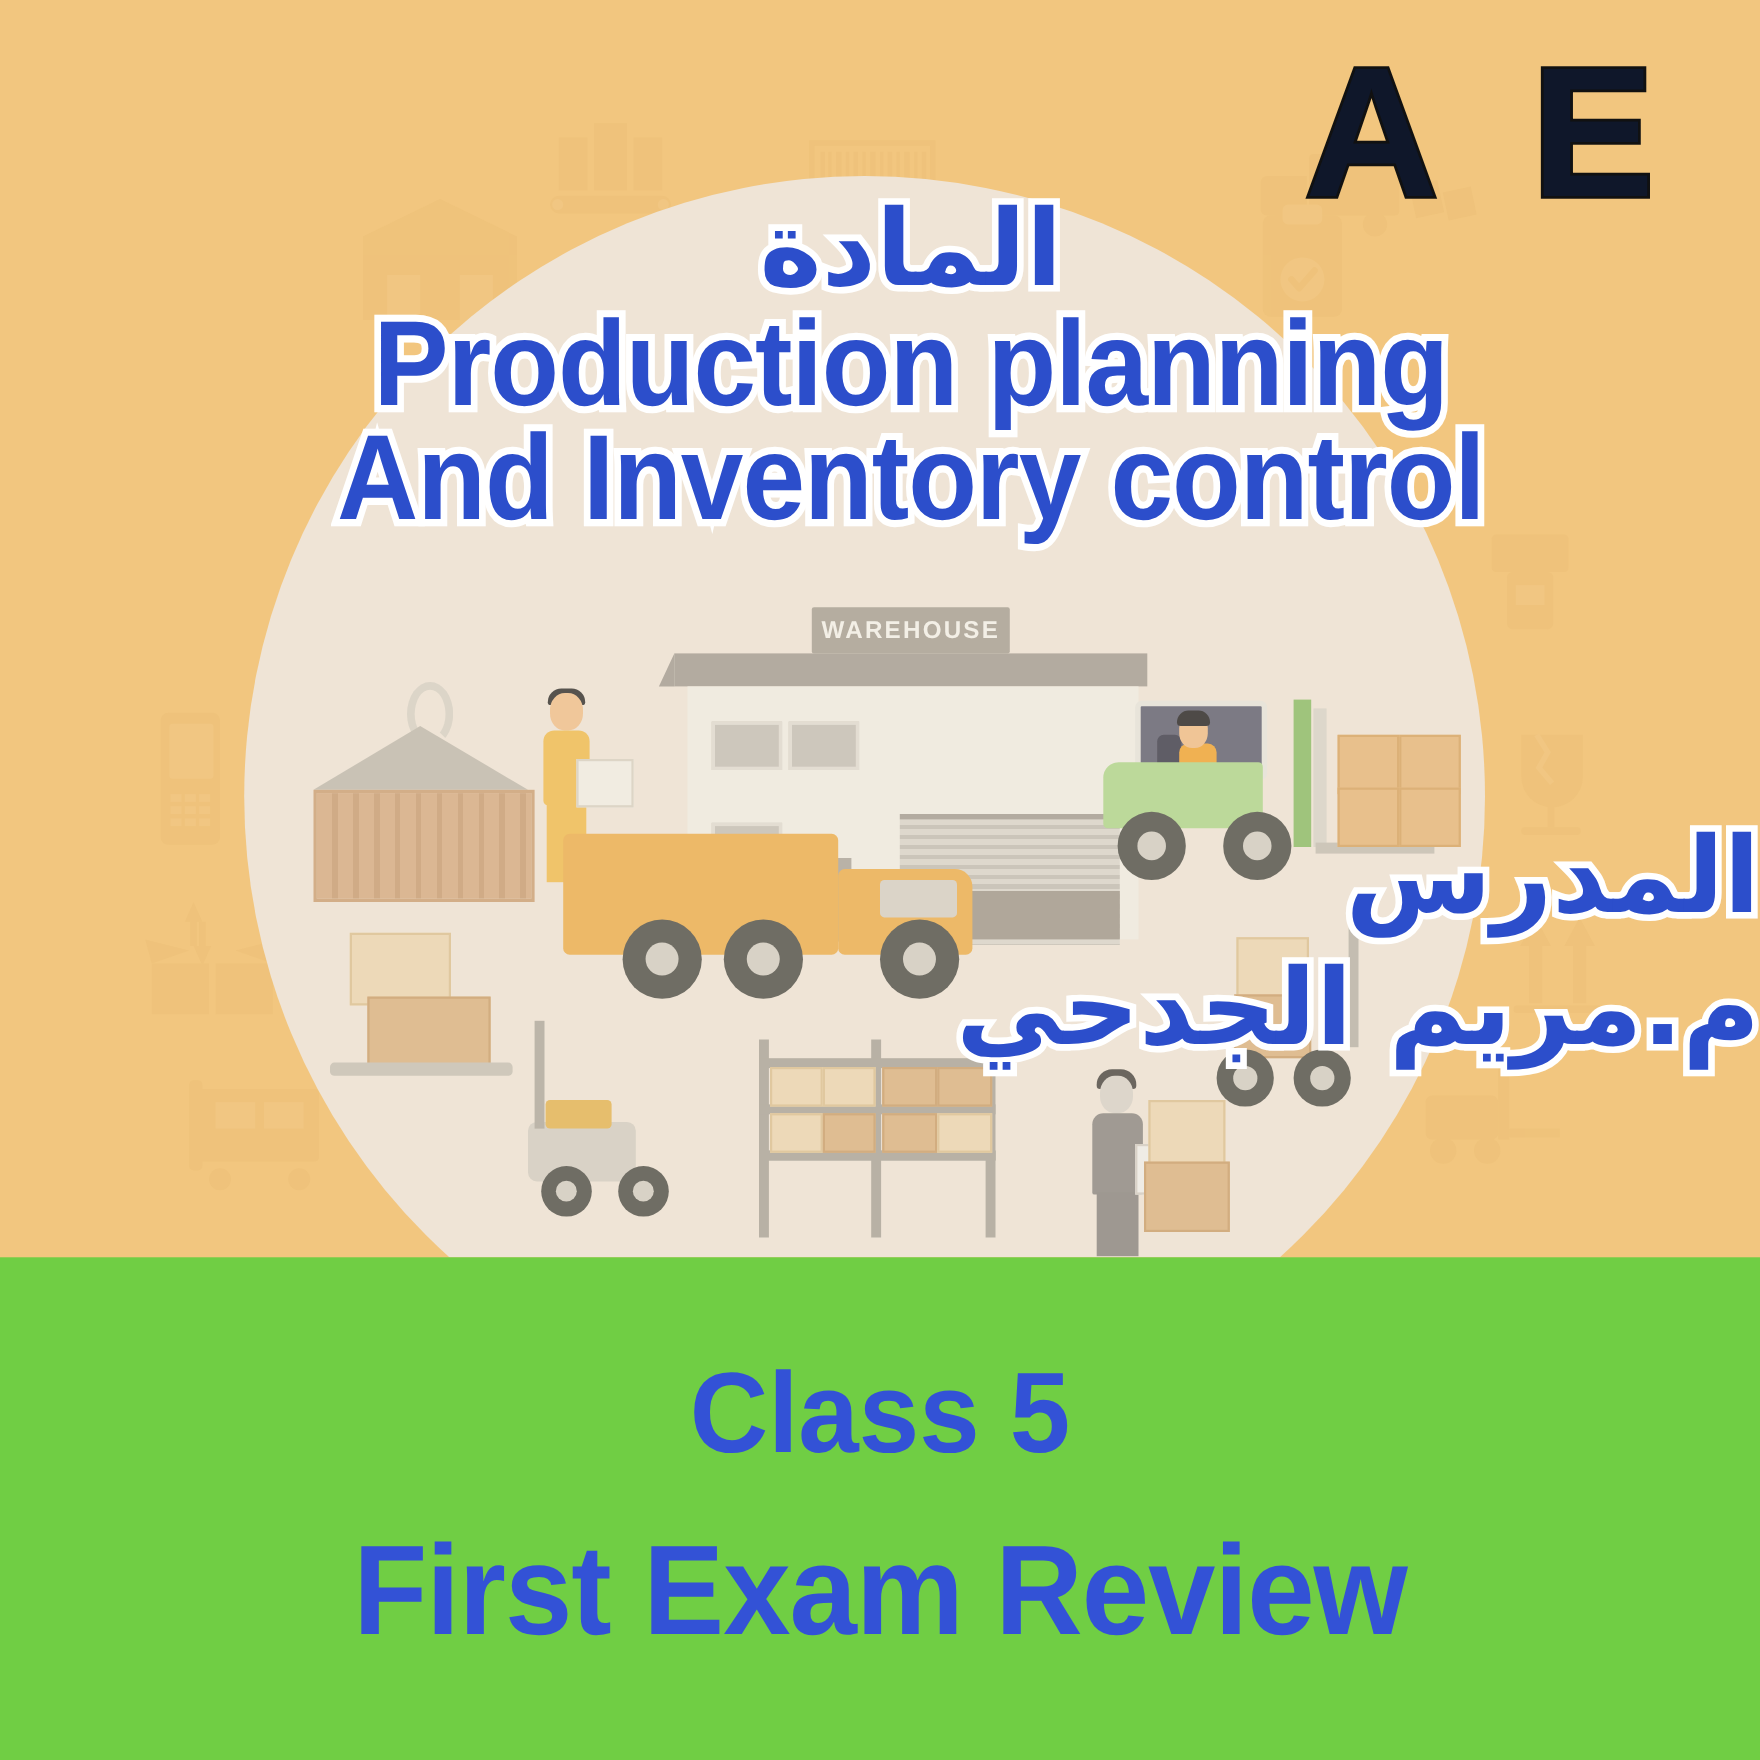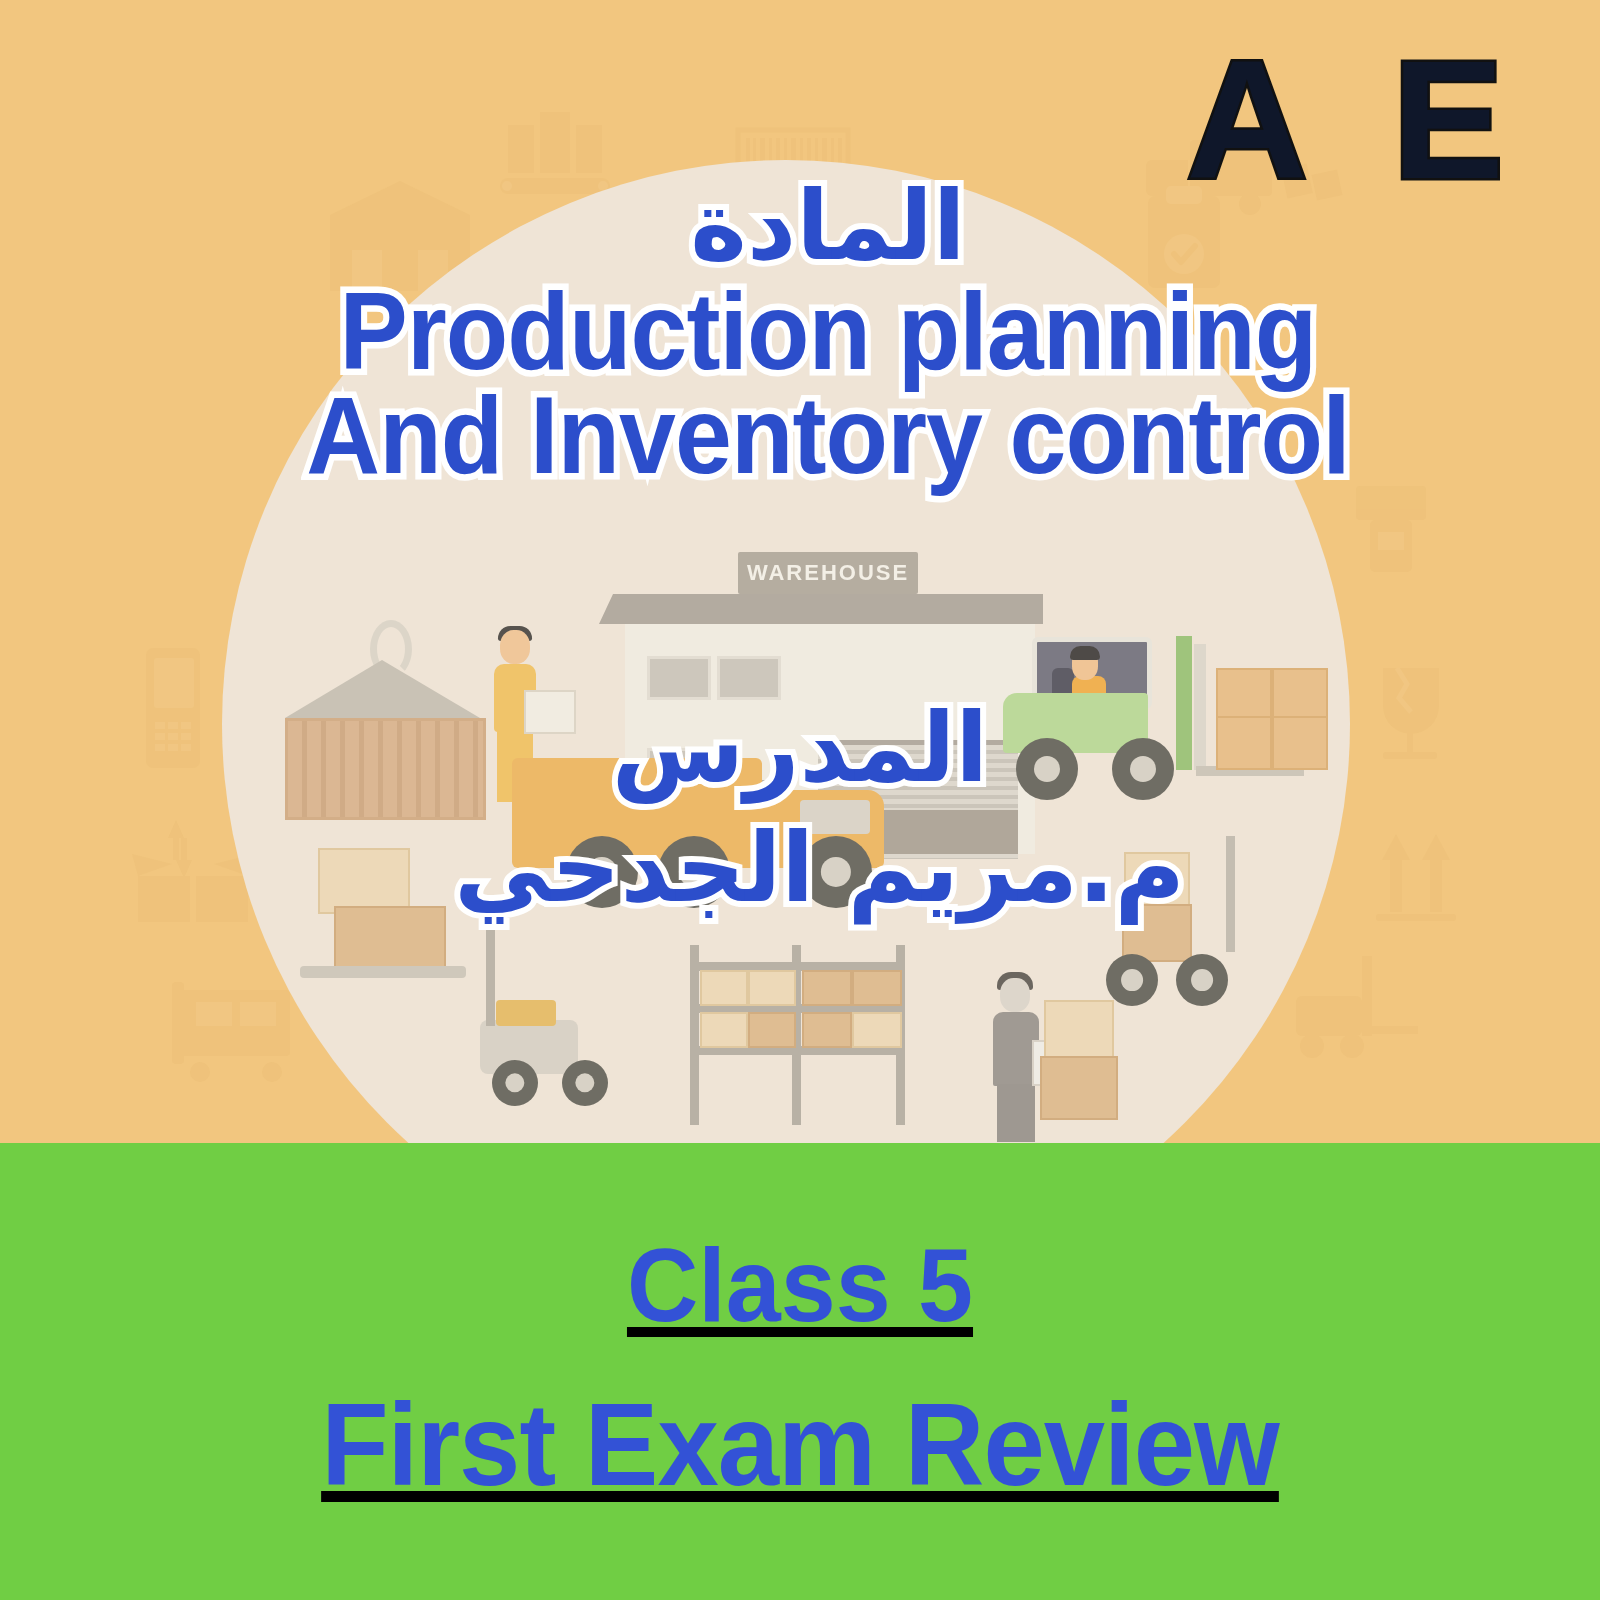--- a/index.html
+++ b/index.html
@@ -321,23 +321,23 @@
     line-height: 1.0;
     letter-spacing: -1px;
     margin-top: -6px;
     font-family: "Liberation Sans Narrow", "Liberation Sans", sans-serif;
     transform: scaleX(0.93);
   }
 
   .teacher-stack {
     position: absolute;
     left: 0;
-    top: 688px;
+    top: 736px;
     width: 1600px;
-    text-align: center;
+    text-align: right;
     z-index: 30;
   }
   .t-ar-teacher {
     font-size: 96px;
     line-height: 1.25;
     direction: rtl;
     font-family: "DejaVu Sans", sans-serif;
     -webkit-text-stroke-width: 12px;
   }
   .t-ar-name {
@@ -373,21 +373,20 @@
     width: 1600px;
     height: 457px;
     background: #70ce44;
     z-index: 20;
   }
   .bottom-inner {
     position: absolute;
     left: 0; top: 0;
     width: 1600px;
     text-align: center;
-    text-decoration: underline;
   }
   .b-class {
     margin-top: 90px;
     font-size: 104px;
     font-weight: bold;
     color: #3352d6;
     font-family: "Liberation Sans Narrow", "Liberation Sans", sans-serif;
     line-height: 1;
     transform: scaleX(0.95);
   }

